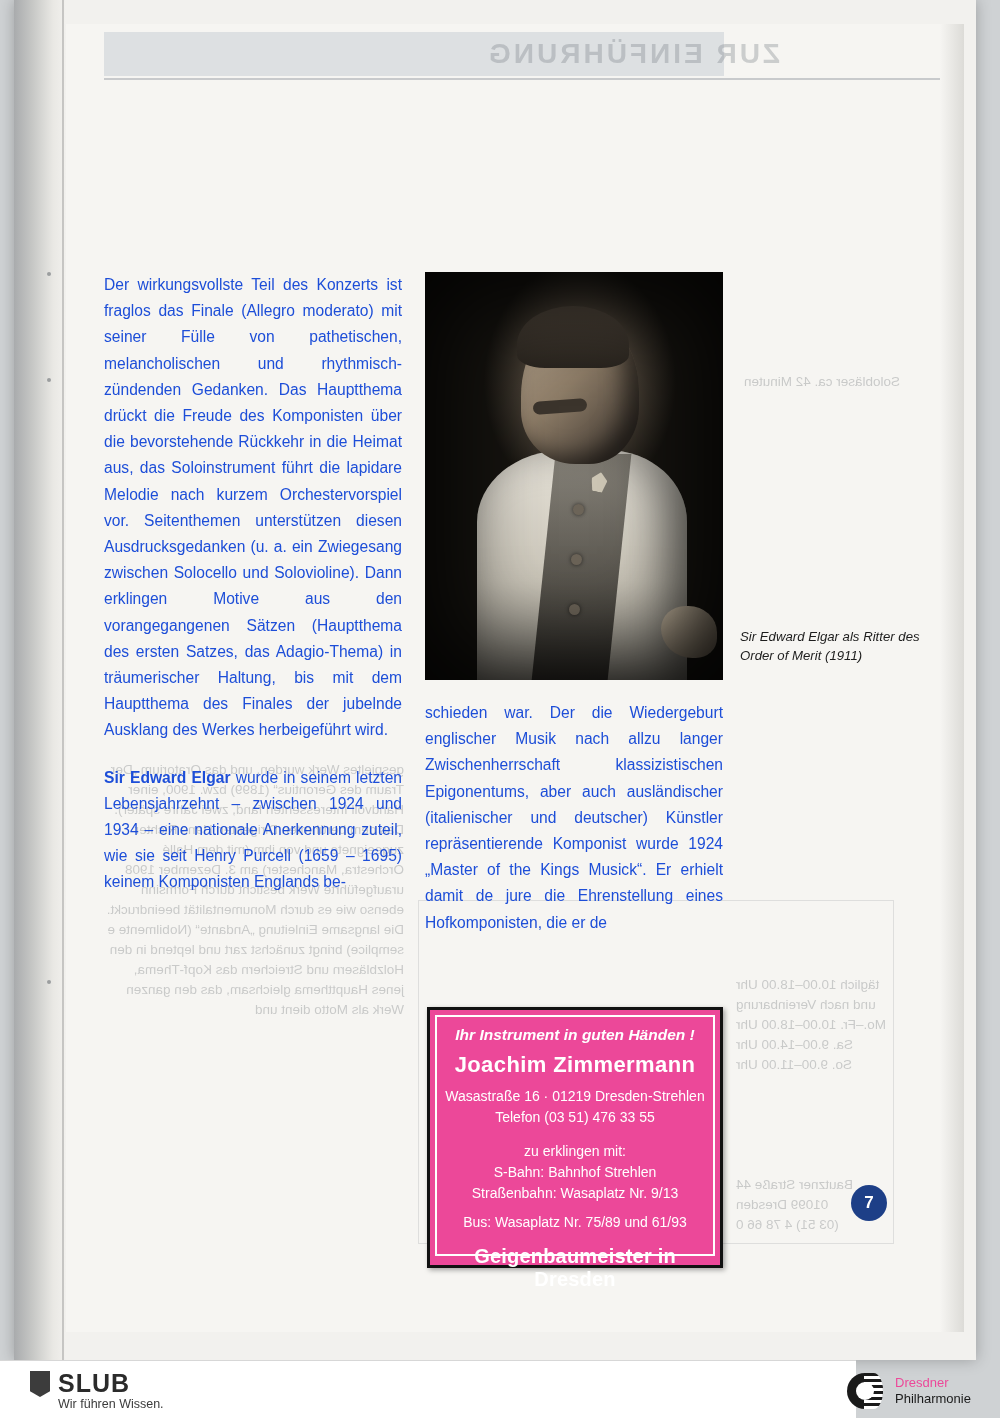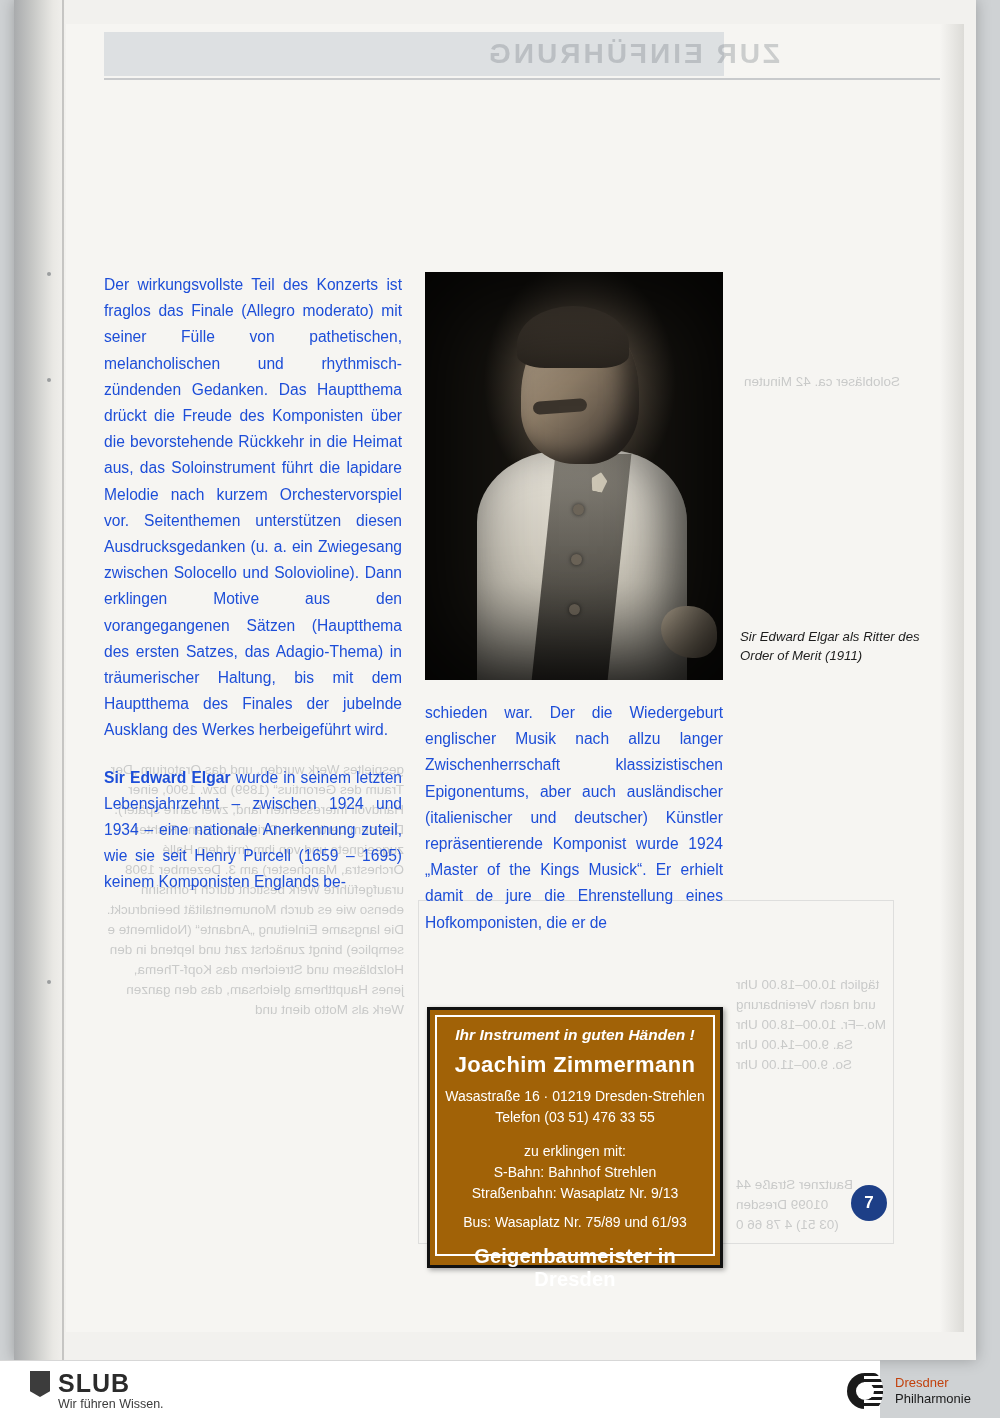--- a/index.html
+++ b/index.html
@@ -211,21 +211,21 @@
     line-height: 19px;
     font-style: italic;
     color: #1d1d1d;
   }
 
   
   .ad {
     position: absolute;
     left: 427px; top: 1007px;
     width: 290px; height: 255px;
-    background: #a16207;
+    background: #ec4899;
     border: 3px solid #111;
     color: #ffffff;
     text-align: center;
     box-shadow: 2px 2px 5px rgba(0,0,0,0.35);
   }
   .ad-inner {
     border: 2px solid #ffffff;
     margin: 5px;
     height: calc(100% - 14px);
     padding-top: 9px;
@@ -271,21 +271,20 @@
     justify-content: center;
   }
 
   
   .footer {
     position: absolute;
     left: 0; top: 1360px;
     width: 856px; height: 58px;
     background: #ffffff;
     border-top: 1px solid #d7d7d7;
-    padding-left: 24px;
   }
   .slub-mark {
     position: absolute;
     left: 30px; top: 10px;
     width: 20px; height: 26px;
     background: #3c3c3c;
     clip-path: polygon(0 0, 100% 0, 100% 78%, 50% 100%, 0 78%);
   }
   .slub-name {
     position: absolute;
@@ -321,21 +320,21 @@
     position: absolute;
     left: 17px; top: 0px;
     width: 19px; height: 36px;
     background: repeating-linear-gradient(to bottom,#1a1a1a 0 3px, #ffffff 3px 6px);
     border-radius: 0 50% 50% 0 / 0 50% 50% 0;
   }
   .dp-text1 {
     position: absolute;
     left: 895px; top: 14px;
     font-size: 13px;
-    color: #c2410c;
+    color: #ec4899;
   }
   .dp-text2 {
     position: absolute;
     left: 895px; top: 30px;
     font-size: 13px;
     color: #1a1a1a;
   }
 
   
   .dot { position: absolute; background: #9b9e9f; border-radius: 50%; }

